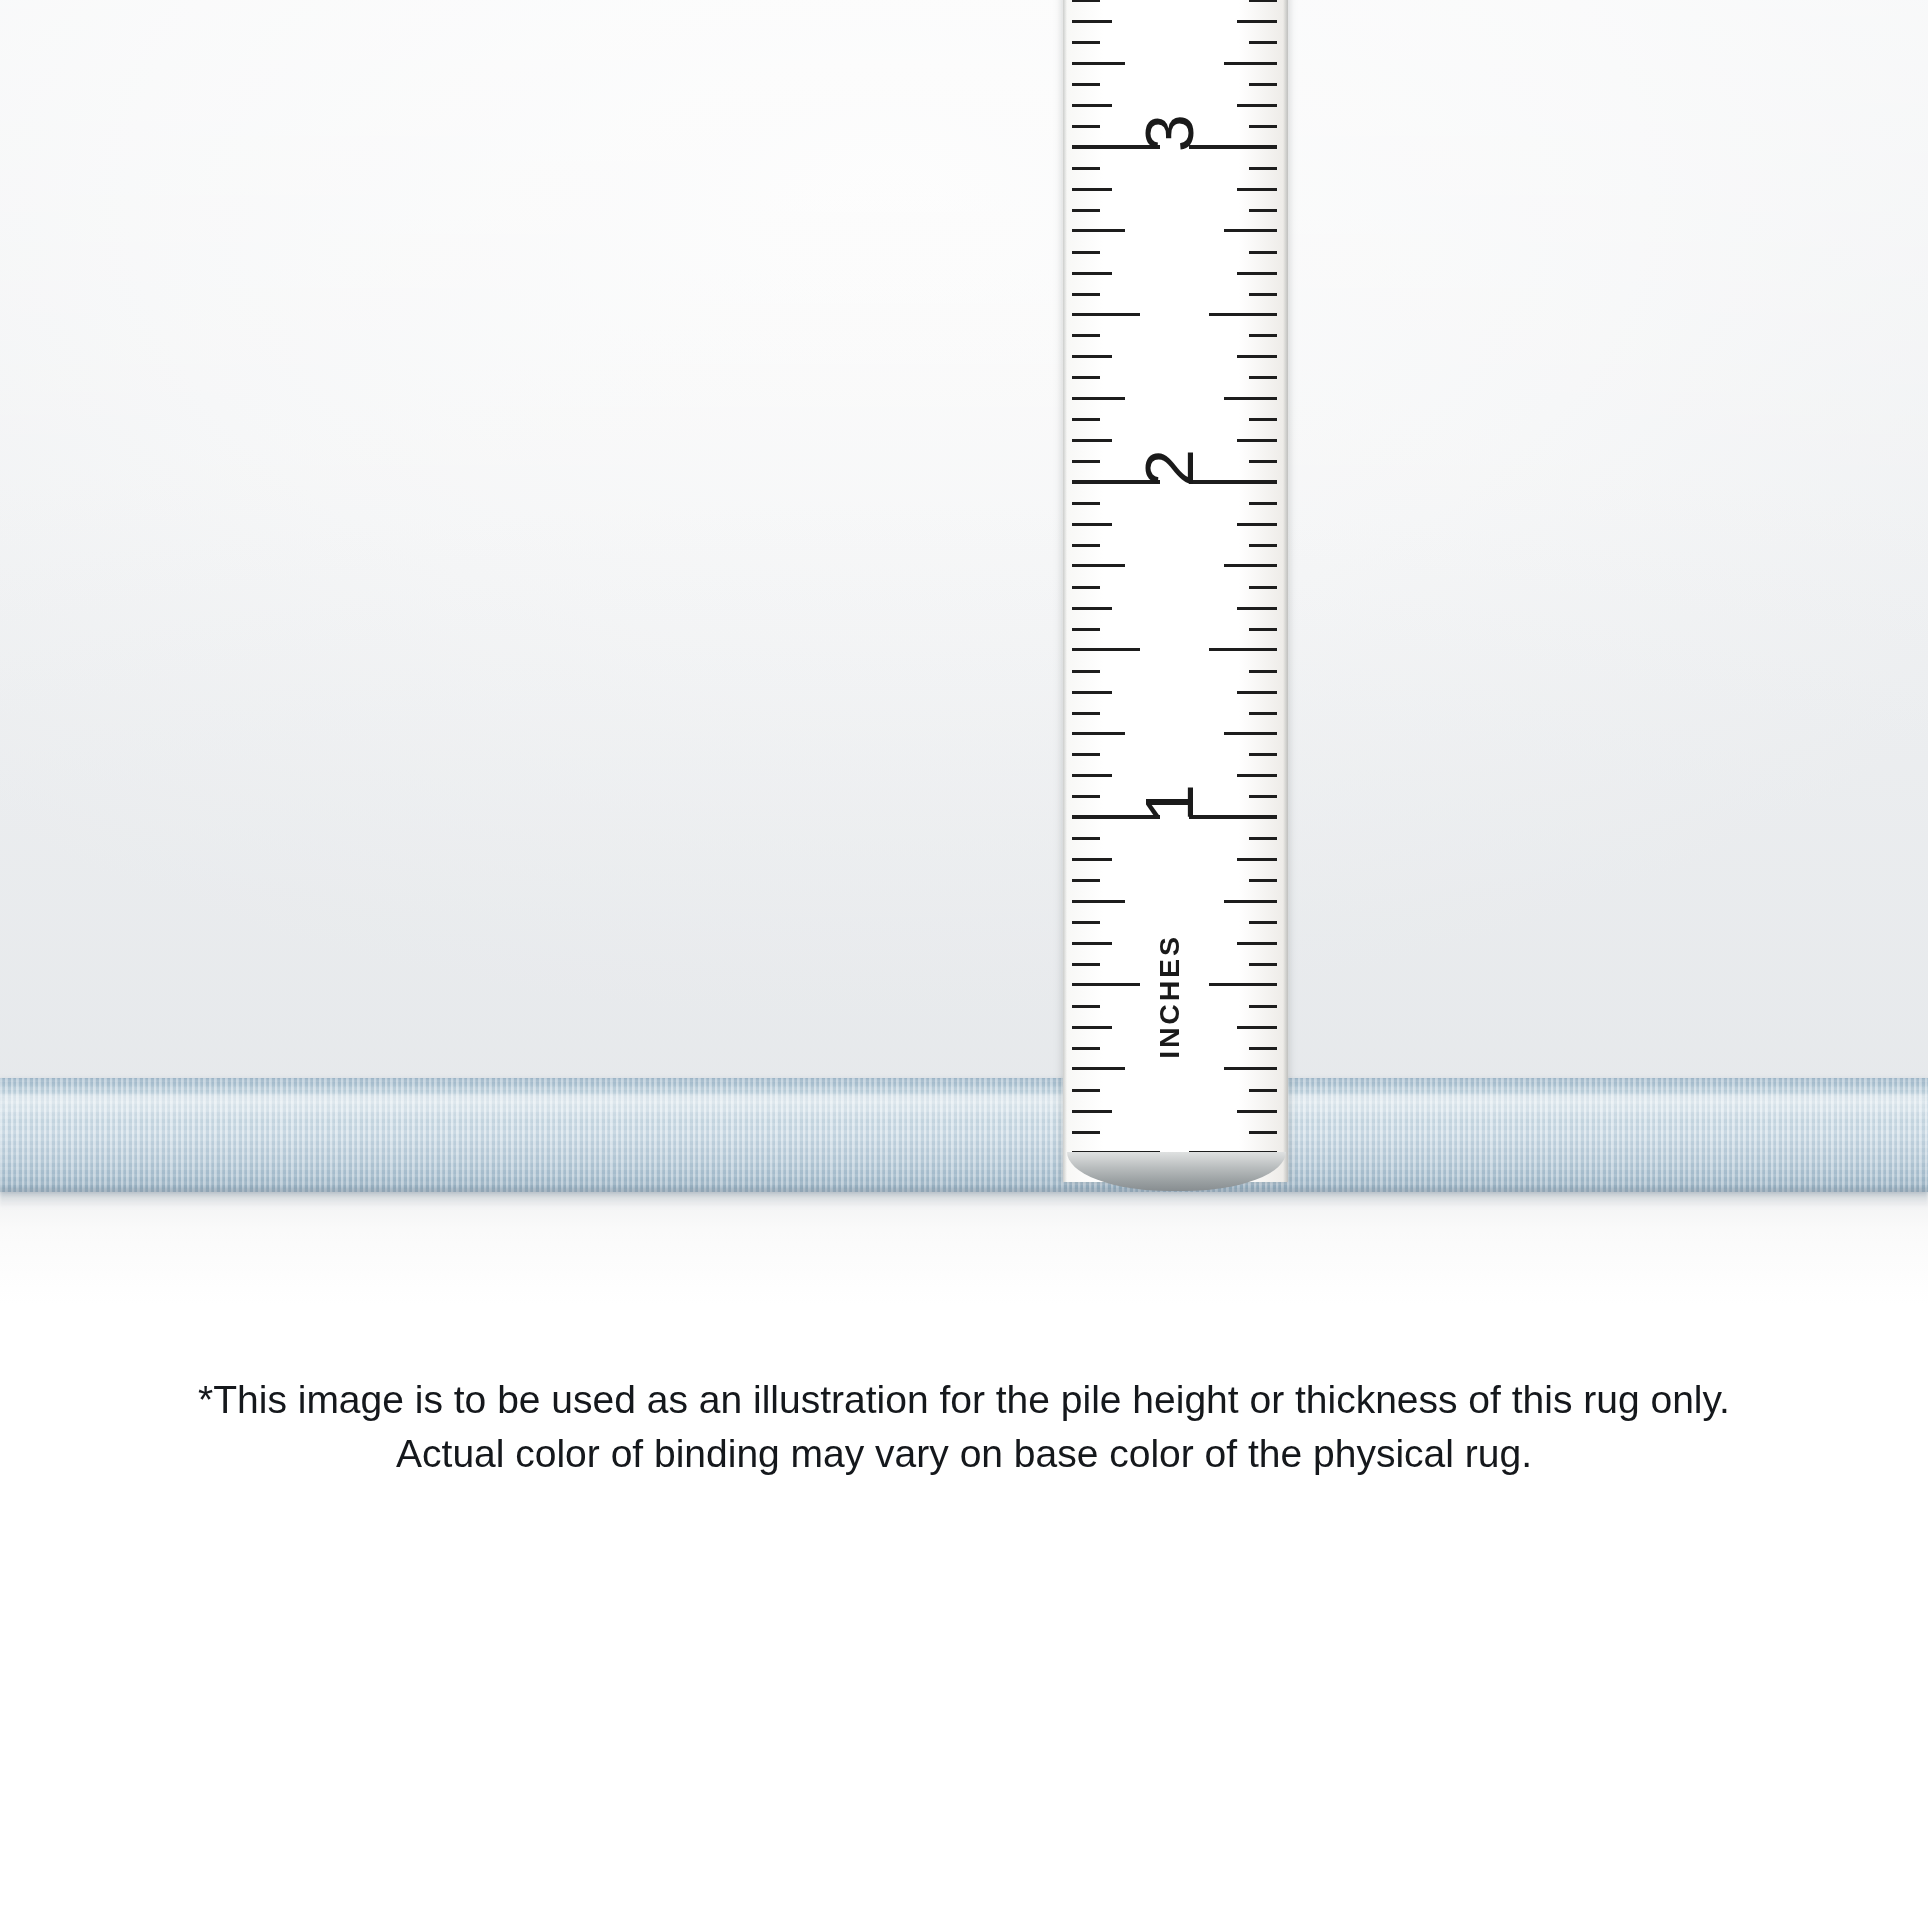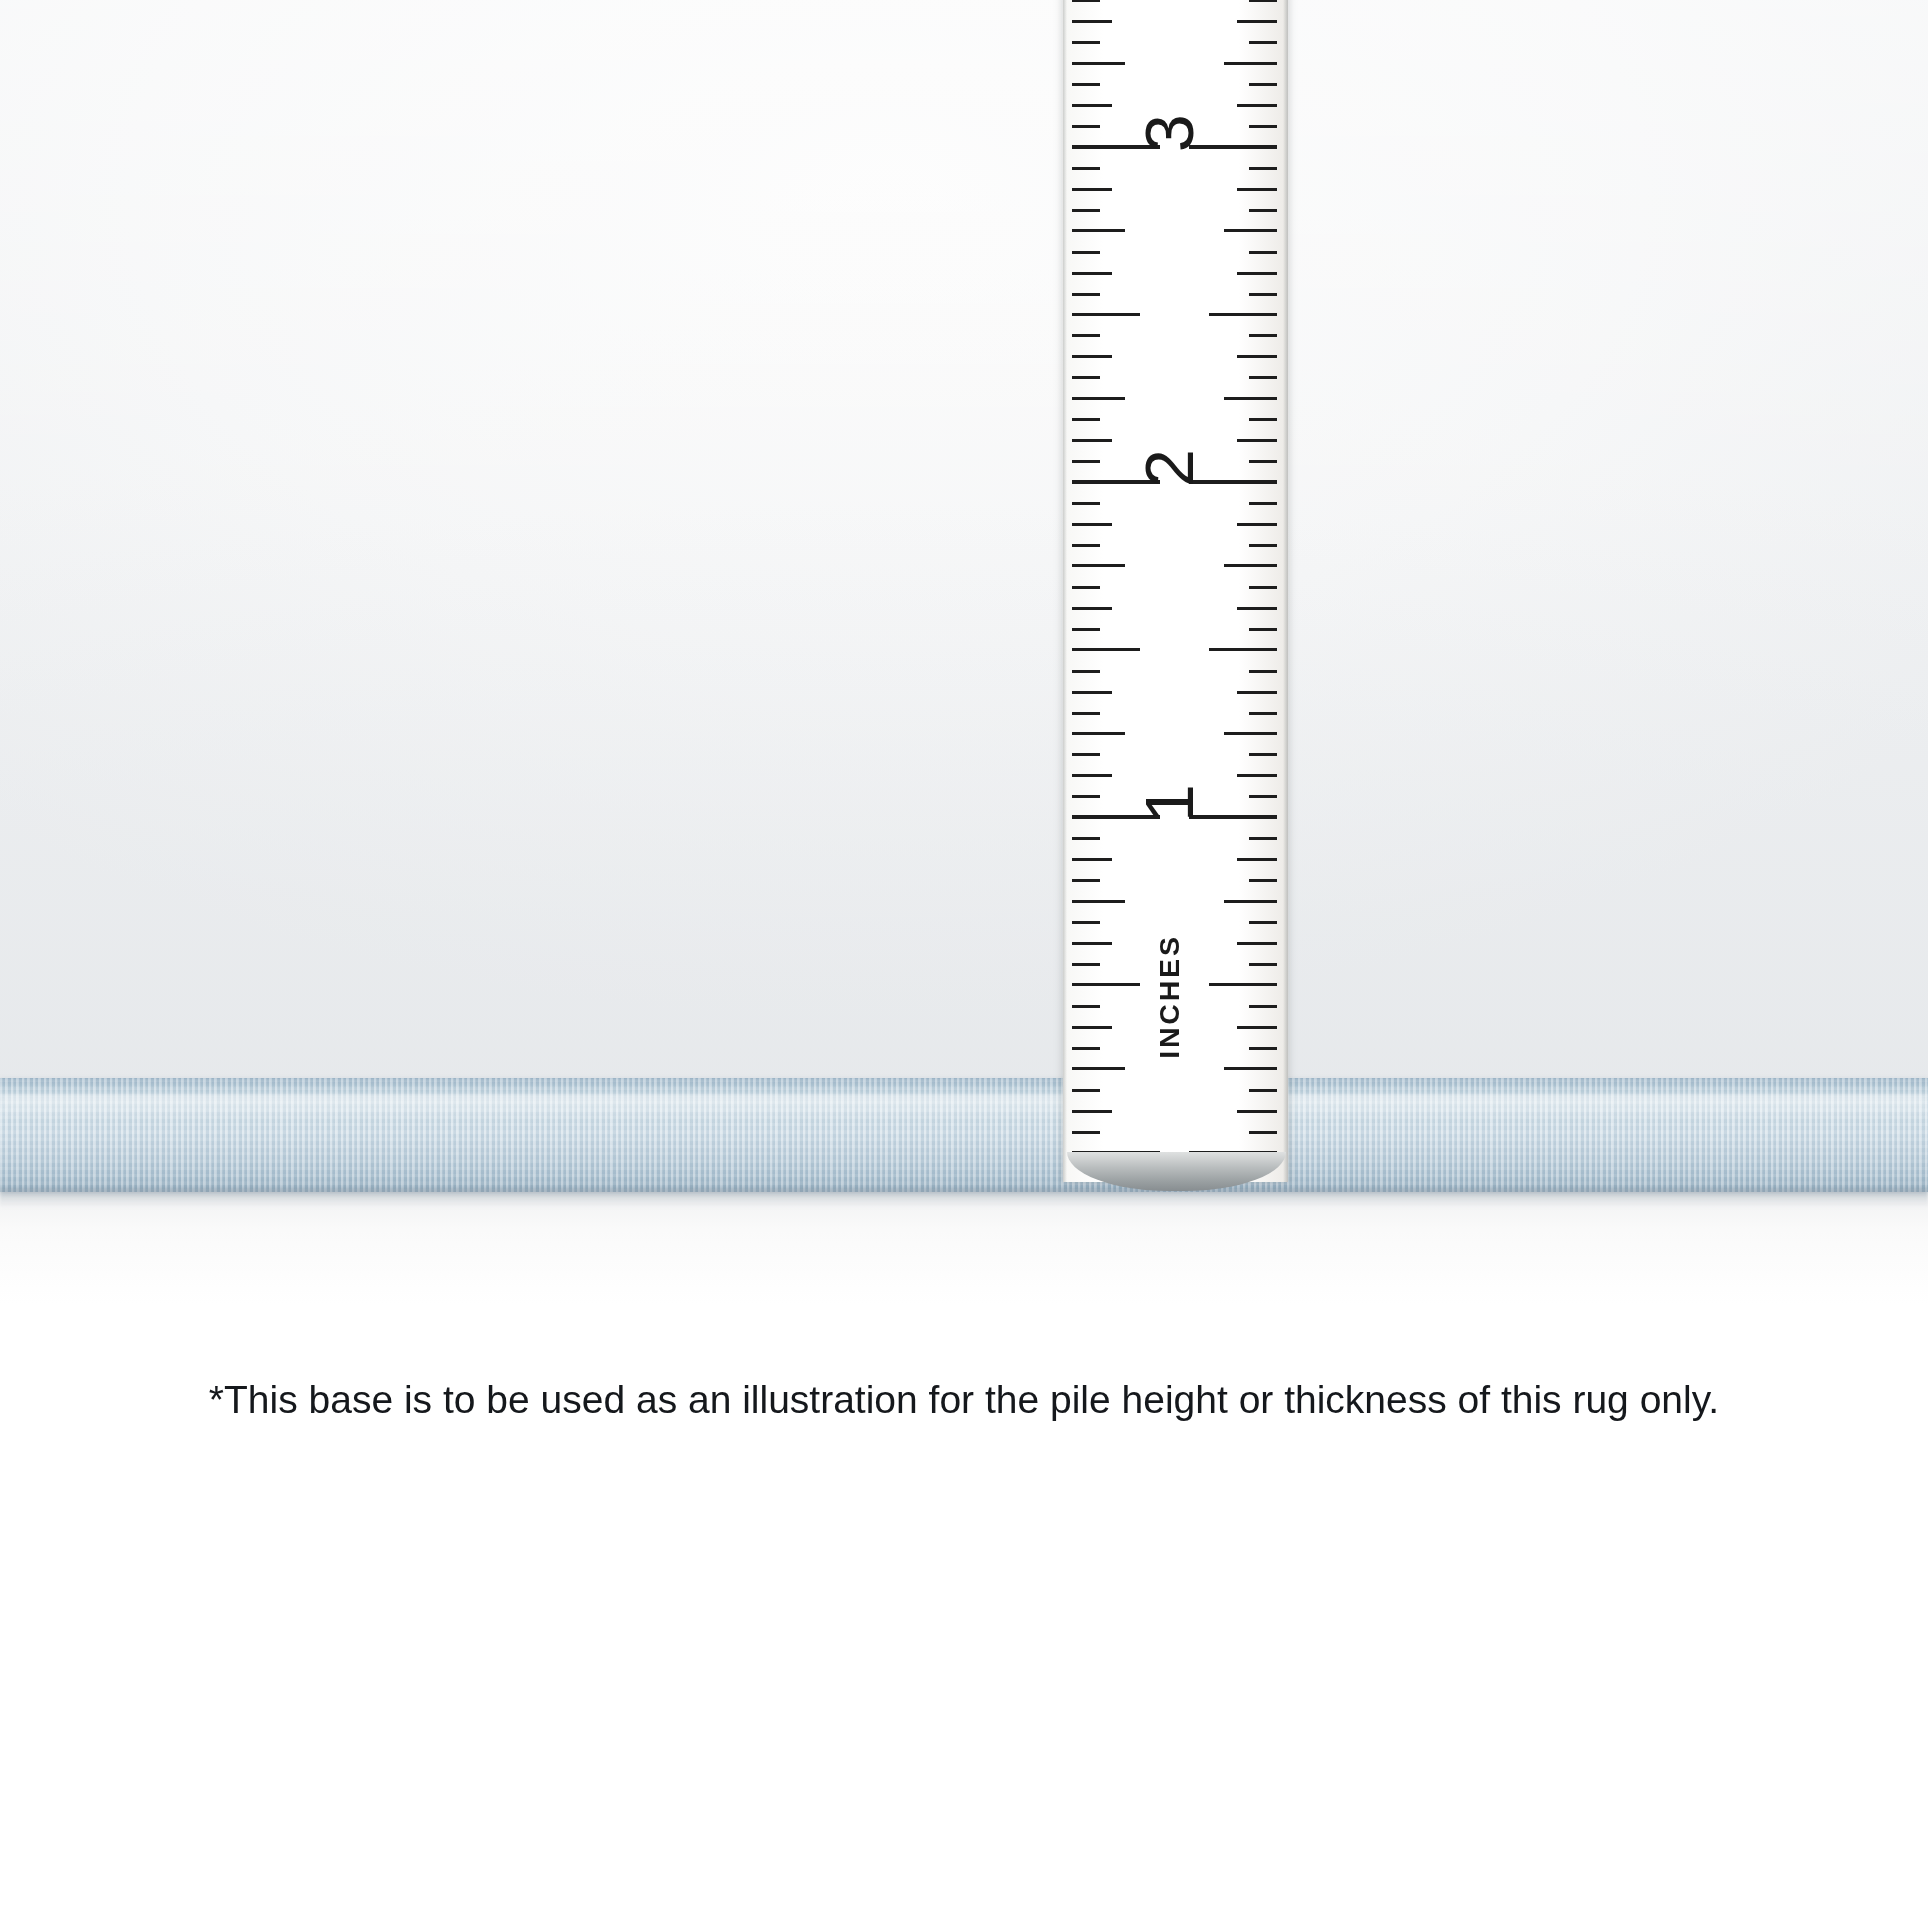--- a/index.html
+++ b/index.html
@@ -321,17 +321,18 @@
       <div class="ruler-num" style="left: 0px; top: 776px; width: 211px; text-align: center;">1</div>
       <div class="ruler-num" style="left: 0px; top: 441px; width: 211px; text-align: center;">2</div>
       <div class="ruler-num" style="left: 0px; top: 106px; width: 211px; text-align: center;">3</div>
     </div>
 
     <div class="ruler-tip"></div>
 
   </div>
 
   <div class="caption">
-    <span class="line">*This base is to be used as an illustration for the pile height or thickness of this rug only.</span>
+    <span class="line">*This image is to be used as an illustration for the pile height or thickness of this rug only.</span>
+    <span class="line">Actual color of binding may vary on base color of the physical rug.</span>
   </div>
 
 </div>
 
 
 </body></html>

